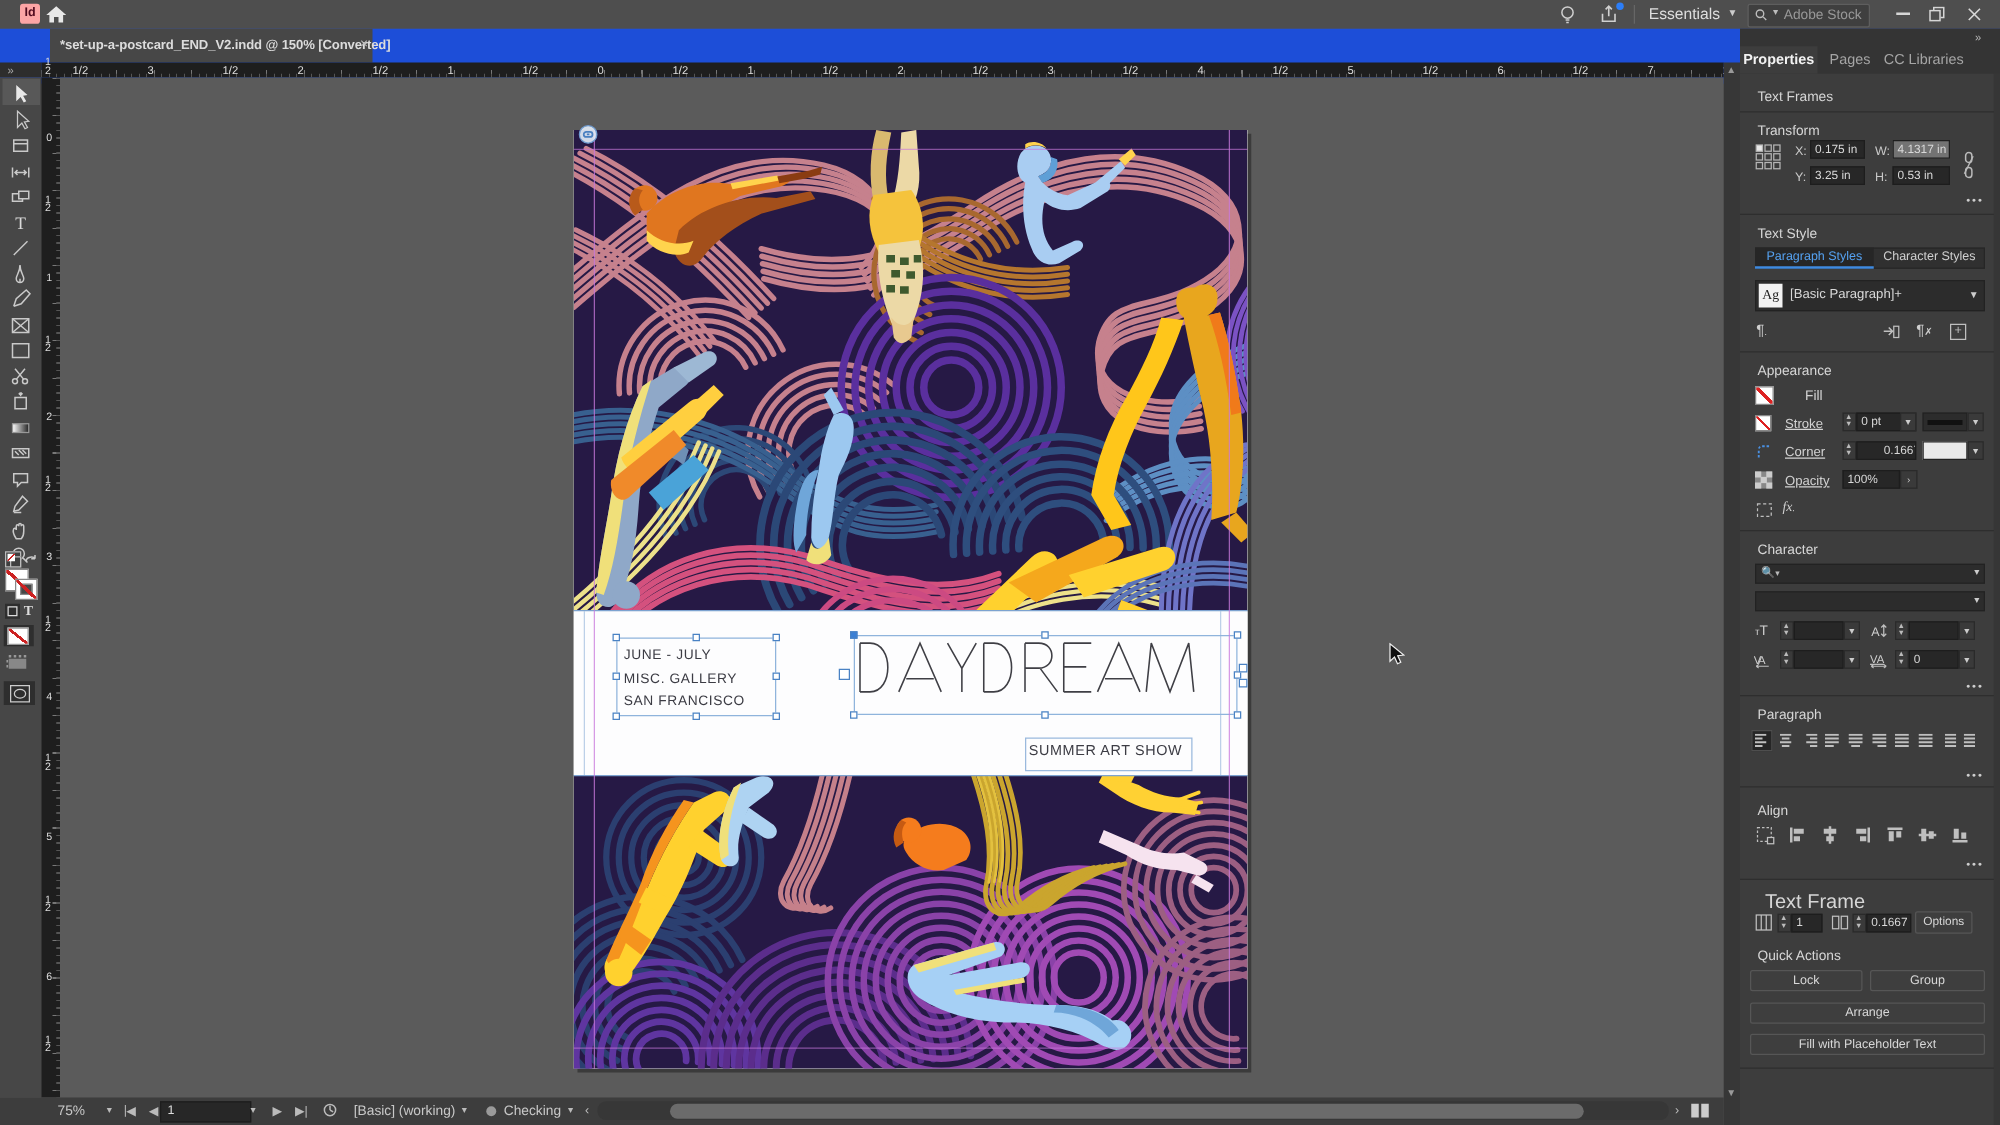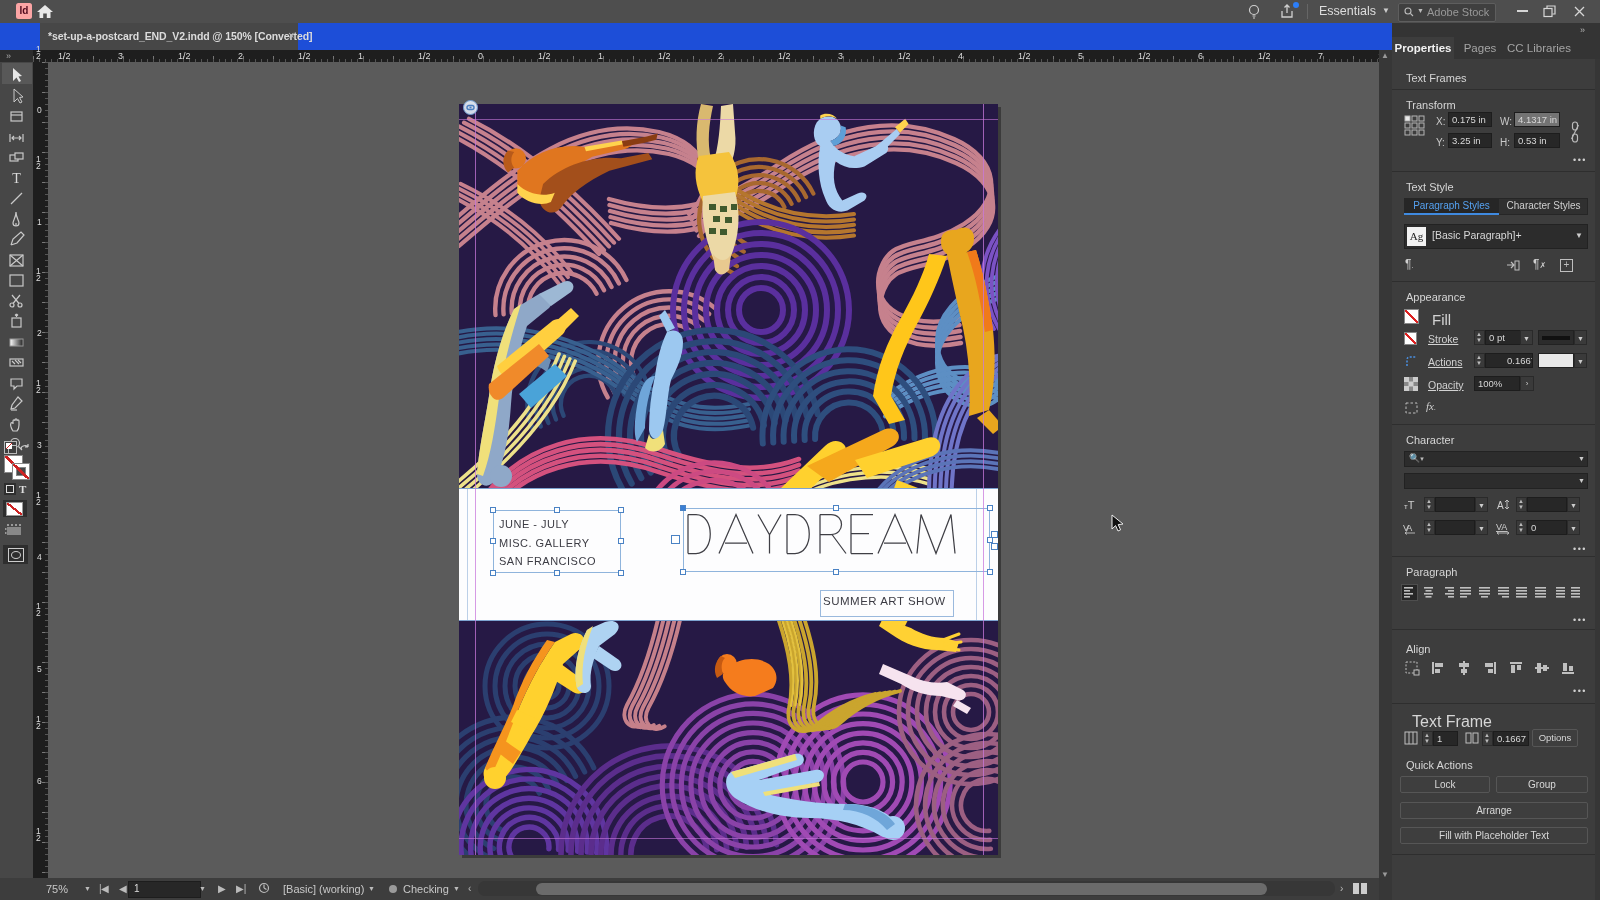--- a/index.html
+++ b/index.html
@@ -684,39 +684,39 @@
         <path d="M2,6 h7 M6,3 l3,3 -3,3" stroke="#bfbfbf" fill="none" stroke-width="1.2"></path>
         <rect x="10" y="2" width="4" height="9" stroke="#bfbfbf" fill="none"></rect>
       </svg>
       <div style="position:absolute;left:141px;top:198px;color:#cfcfcf;font-size:12px">¶<span style="font-size:8px">✗</span></div>
       <div style="position:absolute;left:168px;top:200px;width:11px;height:11px;border:1px solid #bfbfbf;color:#bfbfbf;font-size:10px;line-height:10px;text-align:center">+</div>
       <div style="position:absolute;left:0;top:222px;width:208px;height:1px;background:#2e2e2e"></div>
       <div style="position:absolute;left:14px;top:232px;font-size:11px;color:#d6d6d6">Appearance</div>
       <div style="position:absolute;left:12px;top:250px;width:15px;height:15px;background:#fff;border:1px solid #888;box-sizing:border-box">
         <div style="position:absolute;inset:0;background:linear-gradient(to top right,transparent 43%,#d22 43%,#d22 57%,transparent 57%)"></div>
       </div>
-      <div style="position:absolute;left:40px;top:252px;color:#d2d2d2;font-size:15px">Fill</div>
+      <div style="position:absolute;left:52px;top:252px;color:#d2d2d2;font-size:11px">Fill</div>
       <div style="position:absolute;left:12px;top:273px;width:13px;height:13px;background:#fff;border:1px solid #888;box-sizing:border-box">
         <div style="position:absolute;inset:0;background:linear-gradient(to top right,transparent 43%,#d22 43%,#d22 57%,transparent 57%)"></div>
       </div>
       <div style="position:absolute;left:36px;top:274px;color:#d2d2d2;font-size:10.5px;text-decoration:underline">Stroke</div>
       <div style="position:absolute;left:82px;top:271px;width:11px;height:15px;background:#3a3a3a;border:1px solid #2a2a2a;box-sizing:border-box">
         <div style="position:absolute;left:1px;top:0px;color:#bbb;font-size:6px">▲</div>
         <div style="position:absolute;left:1px;top:6px;color:#bbb;font-size:6px">▼</div>
       </div>
       <div style="position:absolute;left:93px;top:271px;width:48px;height:15px;background:#272727;border:1px solid #1d1d1d;box-sizing:border-box;color:#d8d8d8;font-size:9.5px;line-height:13px;padding-left:3px;white-space:nowrap;overflow:hidden">0 pt</div>
       <div style="position:absolute;left:128px;top:271px;width:13px;height:15px;background:#3a3a3a;border:1px solid #2a2a2a;box-sizing:border-box;color:#ccc;font-size:7px;text-align:center;line-height:15px">▼</div>
       <div style="position:absolute;left:146px;top:271px;width:36px;height:15px;background:#2c2c2c;border:1px solid #222;box-sizing:border-box">
         <div style="position:absolute;left:3px;top:5px;width:28px;height:4px;background:#111"></div>
       </div>
       <div style="position:absolute;left:182px;top:271px;width:13px;height:15px;background:#3a3a3a;border:1px solid #2a2a2a;box-sizing:border-box;color:#ccc;font-size:7px;text-align:center;line-height:15px">▼</div>
       <svg width="15" height="15" style="position:absolute;left:12px;top:295px">
         <path d="M3,12 L3,6 Q3,3 6,3 L12,3" stroke="#4a90e2" fill="none" stroke-width="1.5" stroke-dasharray="2,1.5"></path>
       </svg>
-      <div style="position:absolute;left:36px;top:297px;color:#d2d2d2;font-size:10.5px;text-decoration:underline">Actions</div>
+      <div style="position:absolute;left:36px;top:297px;color:#d2d2d2;font-size:10.5px;text-decoration:underline">Corner</div>
       <div style="position:absolute;left:82px;top:294px;width:11px;height:15px;background:#3a3a3a;border:1px solid #2a2a2a;box-sizing:border-box">
         <div style="position:absolute;left:1px;top:0px;color:#bbb;font-size:6px">▲</div>
         <div style="position:absolute;left:1px;top:6px;color:#bbb;font-size:6px">▼</div>
       </div>
       <div style="position:absolute;left:93px;top:294px;width:48px;height:15px;background:#272727;border:1px solid #1d1d1d;box-sizing:border-box;color:#d8d8d8;font-size:9.5px;line-height:13px;padding-left:21px;white-space:nowrap;overflow:hidden">0.1667 in</div>
       <div style="position:absolute;left:146px;top:294px;width:36px;height:15px;background:#e9e9e9;border:1px solid #222;box-sizing:border-box"></div>
       <div style="position:absolute;left:182px;top:294px;width:13px;height:15px;background:#3a3a3a;border:1px solid #2a2a2a;box-sizing:border-box;color:#ccc;font-size:7px;text-align:center;line-height:15px">▼</div>
       <svg width="14" height="14" style="position:absolute;left:12px;top:318px">
         <rect width="14" height="14" fill="#888"></rect>
         <rect width="5" height="5" fill="#ccc"></rect>

